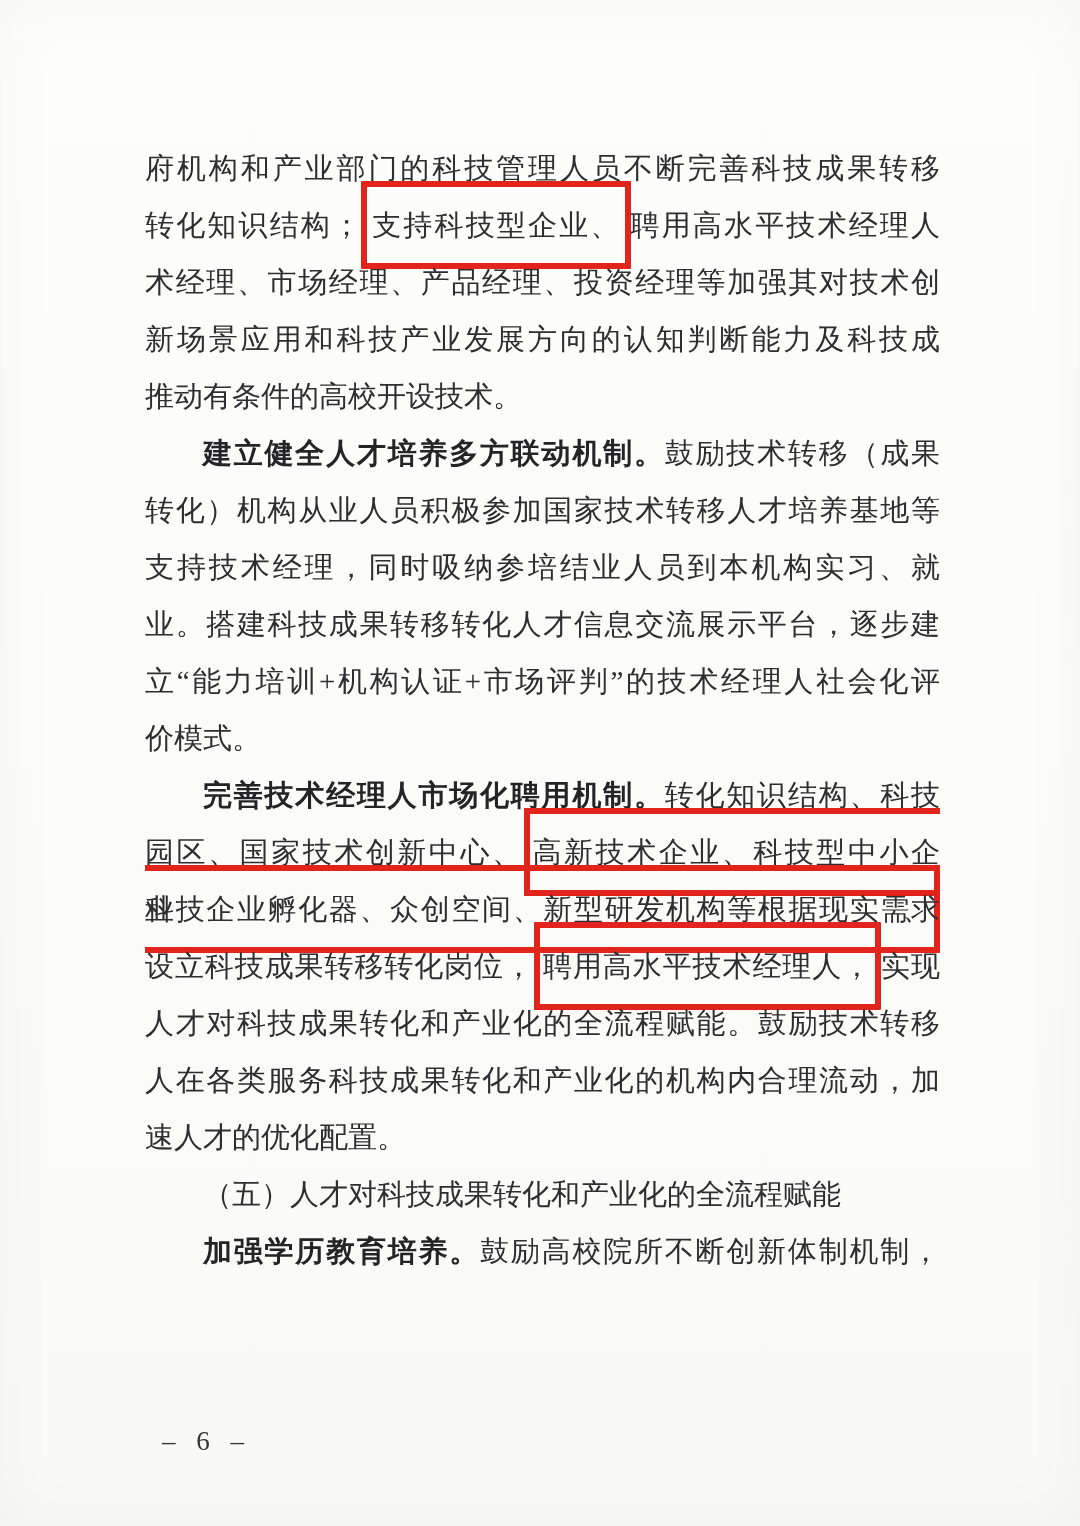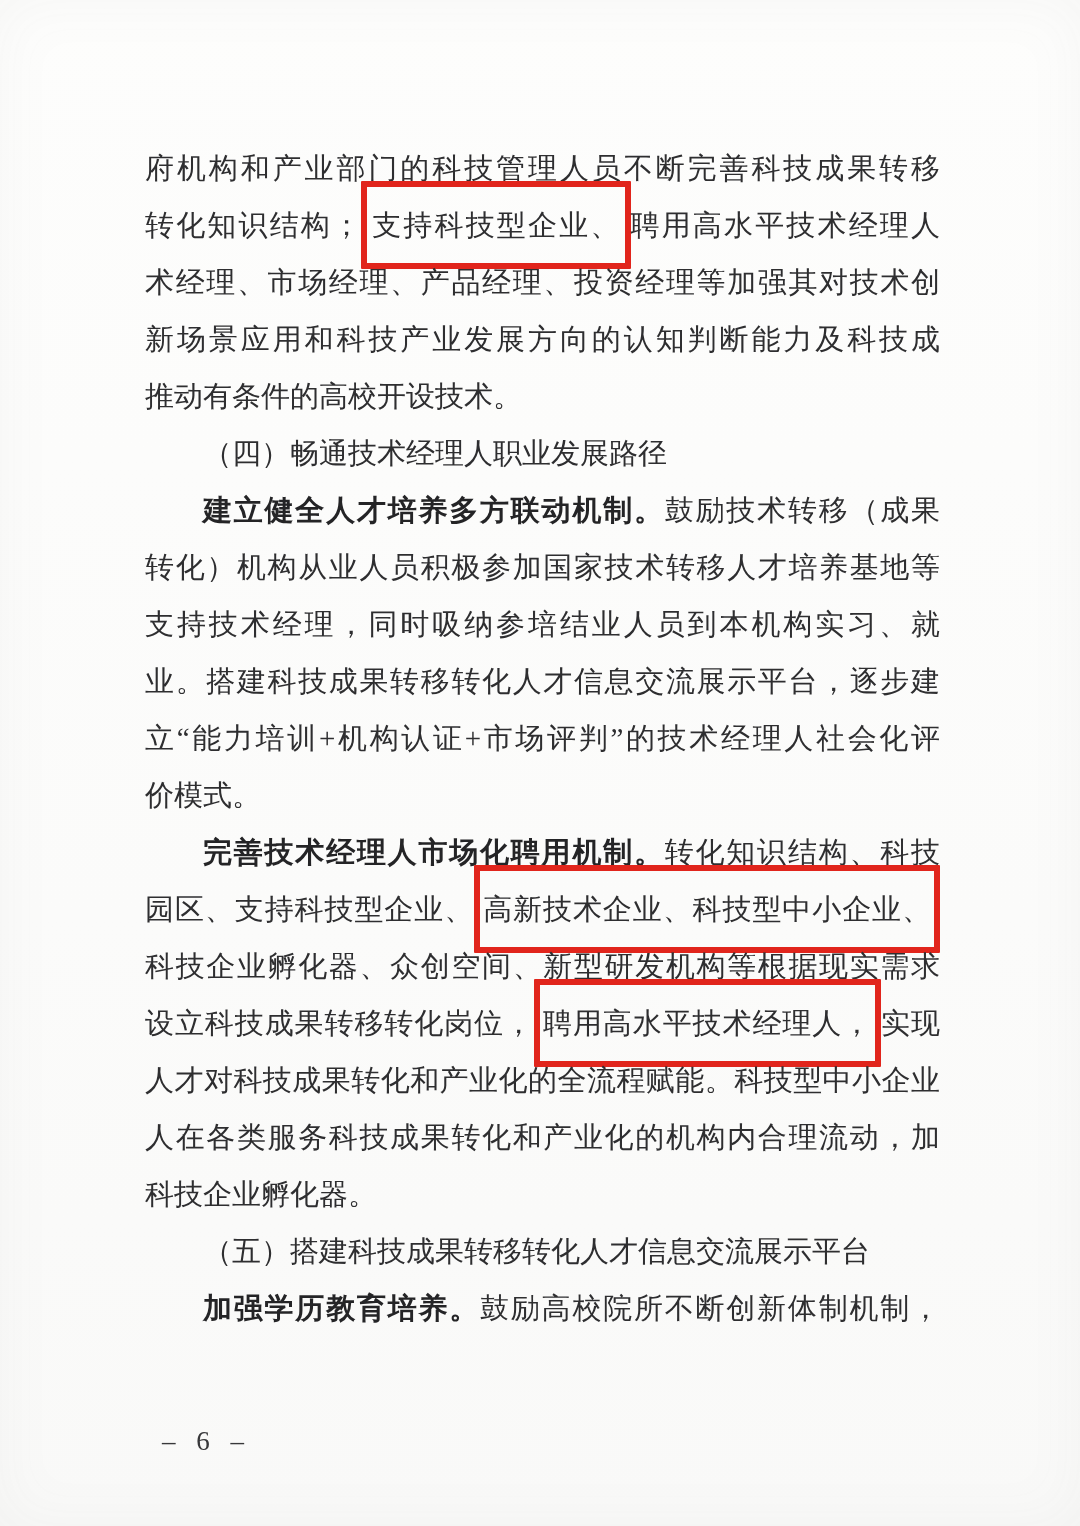--- a/index.html
+++ b/index.html
@@ -61,31 +61,30 @@
 </head>
 <body>
 
 <div class="page">
   <div class="content">
       <div class="line just"><span class="seg-plain">府机构和产业部门的科技管理人员不断完善科技成果转移</span></div>
       <div class="line just"><span class="seg-plain">转化知识结构；</span><span class="seg-box">支持科技型企业、</span><span class="seg-plain">聘用高水平技术经理人</span></div>
       <div class="line just"><span class="seg-plain">术经理、市场经理、产品经理、投资经理等加强其对技术创</span></div>
       <div class="line just"><span class="seg-plain">新场景应用和科技产业发展方向的认知判断能力及科技成</span></div>
       <div class="line"><span class="seg-plain">推动有条件的高校开设技术。</span></div>
-      <div class="line indent"><span class="seg-plain">（四）畅通技术经理人职业发展路径</span></div>
       <div class="line just indent"><span class="seg-bold">建立健全人才培养多方联动机制。</span><span class="seg-plain">鼓励技术转移（成果</span></div>
       <div class="line just"><span class="seg-plain">转化）机构从业人员积极参加国家技术转移人才培养基地等</span></div>
       <div class="line just"><span class="seg-plain">支持技术经理，同时吸纳参培结业人员到本机构实习、就</span></div>
       <div class="line just"><span class="seg-plain">业。搭建科技成果转移转化人才信息交流展示平台，逐步建</span></div>
       <div class="line just"><span class="seg-plain">立“能力培训+机构认证+市场评判”的技术经理人社会化评</span></div>
       <div class="line"><span class="seg-plain">价模式。</span></div>
       <div class="line just indent"><span class="seg-bold">完善技术经理人市场化聘用机制。</span><span class="seg-plain">转化知识结构、科技</span></div>
-      <div class="line just"><span class="seg-plain">园区、支持科技型企业、</span><span class="seg-box">高新技术企业、科技型中小企业、</span></div>
+      <div class="line just"><span class="seg-plain">园区、国家技术创新中心、</span><span class="seg-box">高新技术企业、科技型中小企业、</span></div>
       <div class="line just"><span class="seg-plain">科技企业孵化器、众创空间、新型研发机构等根据现实需求</span></div>
       <div class="line just"><span class="seg-plain">设立科技成果转移转化岗位，</span><span class="seg-box">聘用高水平技术经理人，</span><span class="seg-plain">实现</span></div>
-      <div class="line just"><span class="seg-plain">人才对科技成果转化和产业化的全流程赋能。科技型中小企业</span></div>
+      <div class="line just"><span class="seg-plain">人才对科技成果转化和产业化的全流程赋能。鼓励技术转移</span></div>
       <div class="line just"><span class="seg-plain">人在各类服务科技成果转化和产业化的机构内合理流动，加</span></div>
-      <div class="line"><span class="seg-plain">科技企业孵化器。</span></div>
-      <div class="line indent"><span class="seg-plain">（五）搭建科技成果转移转化人才信息交流展示平台</span></div>
+      <div class="line"><span class="seg-plain">速人才的优化配置。</span></div>
+      <div class="line indent"><span class="seg-plain">（五）人才对科技成果转化和产业化的全流程赋能</span></div>
       <div class="line just indent"><span class="seg-bold">加强学历教育培养。</span><span class="seg-plain">鼓励高校院所不断创新体制机制，</span></div>
     </div>
   <div class="footer">– 6 –</div>
 </div>
 
 </body></html>

